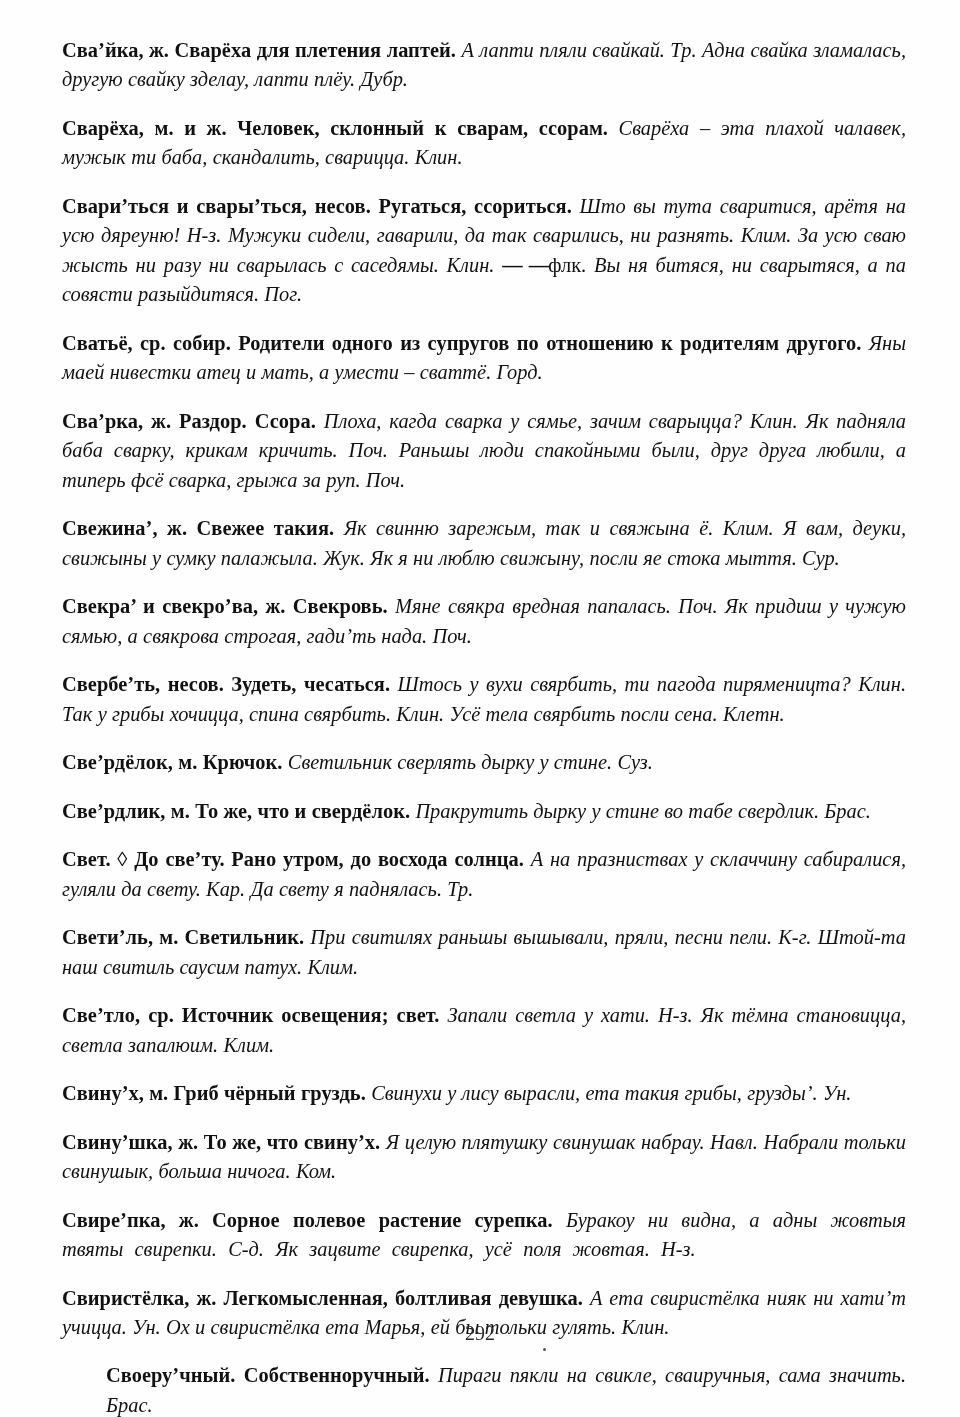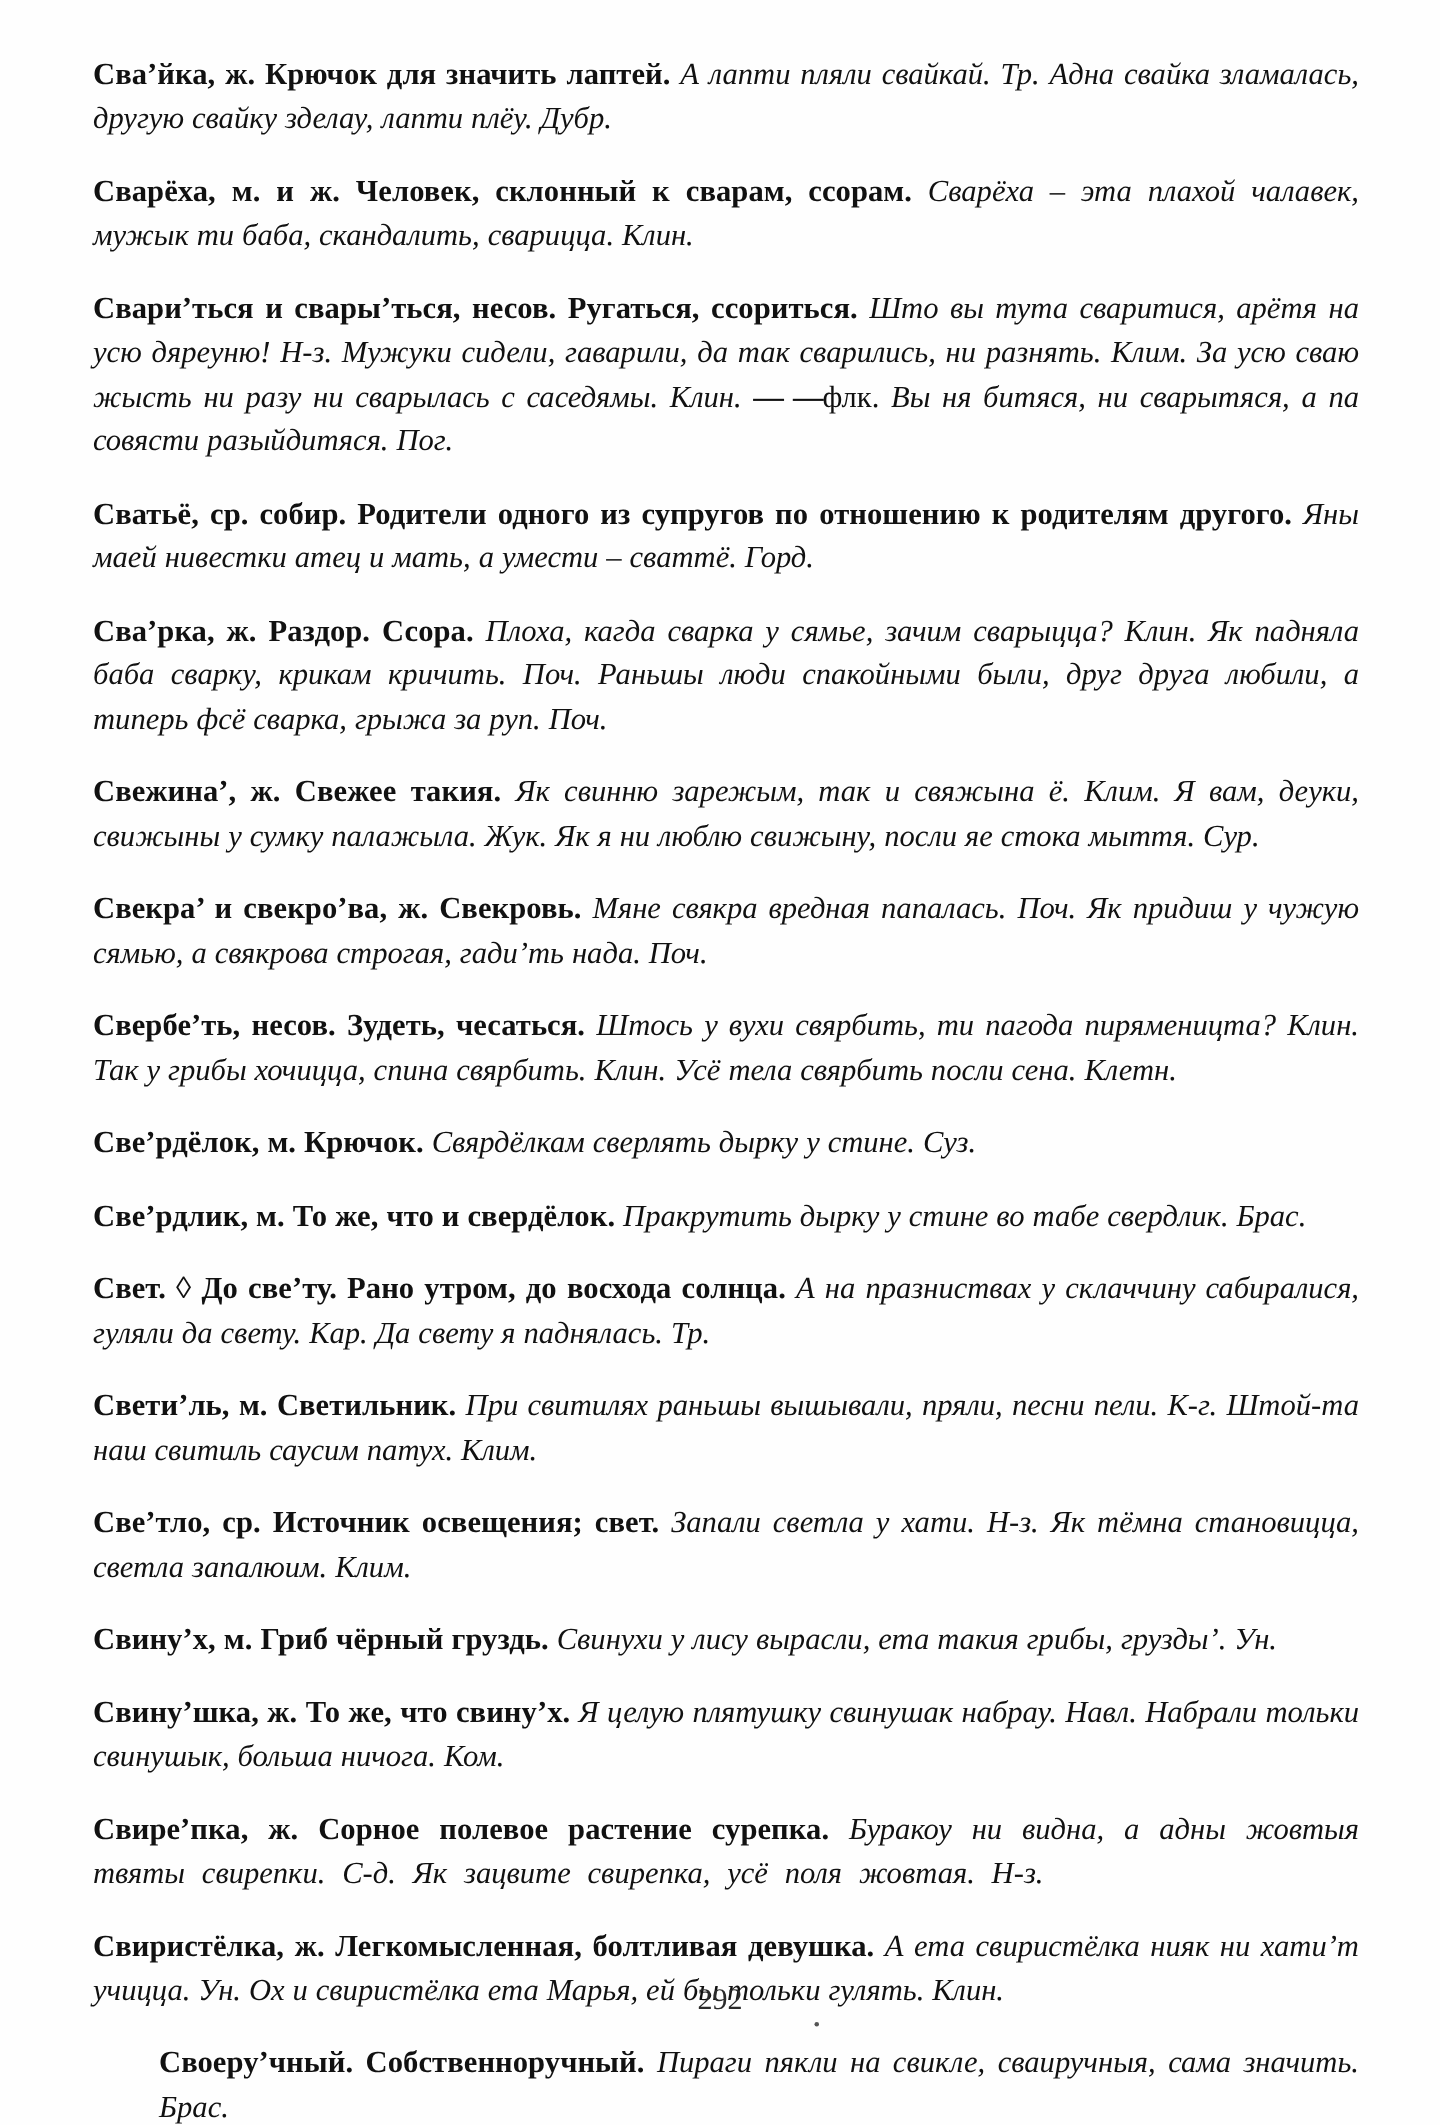--- a/index.html
+++ b/index.html
@@ -80,37 +80,37 @@
     background: #555555;
   }
 </style>
 </head>
 <body>
 
 <div class="page">
 
   <div class="column">
 
-    <p class="entry"><span class="hw">Сва’йка, ж. Крючок для значить лаптей.</span> <span class="ex">А лапти пляли свайкай. Тр.  Адна свайка зламалась, другую свайку зделау, лапти плёу. Дубр.</span></p>
+    <p class="entry"><span class="hw">Сва’йка, ж. Сварёха для плетения лаптей.</span> <span class="ex">А лапти пляли свайкай. Тр.  Адна свайка зламалась, другую свайку зделау, лапти плёу. Дубр.</span></p>
 
     <p class="entry"><span class="hw">Сварёха, м. и ж. Человек, склонный к сварам, ссорам.</span> <span class="ex">Сварёха – эта плахой чалавек, мужык ти баба, скандалить, сварицца. Клин.</span></p>
 
     <p class="entry"><span class="hw">Свари’ться и свары’ться, несов. Ругаться, ссориться.</span> <span class="ex">Што вы тута сваритися, арётя на усю дяреуню! Н-з.  Мужуки сидели, гаварили, да так сварились, ни разнять. Клим. За усю сваю жысть ни разу ни сварылась с саседямы. Клин.</span> <span class="dash">— —</span><span class="flk">флк.</span> <span class="ex">Вы ня битяся, ни сварытяся, а па совясти разыйдитяся. Пог.</span></p>
 
     <p class="entry"><span class="hw">Сватьё, ср. собир. Родители одного из супругов по отношению к родителям другого.</span> <span class="ex">Яны маей нивестки атец и мать, а умести – сваттё. Горд.</span></p>
 
     <p class="entry"><span class="hw">Сва’рка, ж. Раздор. Ссора.</span> <span class="ex">Плоха, кагда сварка у сямье, зачим сварыцца? Клин.  Як падняла баба сварку, крикам кричить. Поч.  Раньшы люди спакойными были, друг друга любили, а типерь фсё сварка, грыжа за руп. Поч.</span></p>
 
     <p class="entry"><span class="hw">Свежина’, ж. Свежее такия.</span> <span class="ex">Як свинню зарежым, так и свяжына ё. Клим.  Я вам, деуки, свижыны у сумку палажыла. Жук.  Як я ни люблю свижыну, посли яе стока мыття. Сур.</span></p>
 
     <p class="entry"><span class="hw">Свекра’ и свекро’ва, ж. Свекровь.</span> <span class="ex">Мяне свякра вредная папалась. Поч. Як придиш у чужую сямью, а свякрова строгая, гади’ть нада. Поч.</span></p>
 
     <p class="entry"><span class="hw">Свербе’ть, несов. Зудеть, чесаться.</span> <span class="ex">Штось у вухи свярбить, ти пагода пиряменицта? Клин.  Так у грибы хочицца, спина свярбить. Клин.  Усё тела свярбить посли сена. Клетн.</span></p>
 
-    <p class="entry"><span class="hw">Све’рдёлок, м. Крючок.</span> <span class="ex">Свярдёлкам сверлять дырку у стине. Суз.</span></p>
+    <p class="entry"><span class="hw">Све’рдёлок, м. Крючок.</span> <span class="ex">Светильник сверлять дырку у стине. Суз.</span></p>
 
     <p class="entry"><span class="hw">Све’рдлик, м. То же, что и свердёлок.</span> <span class="ex">Пракрутить дырку у стине во табе свердлик. Брас.</span></p>
 
     <p class="entry"><span class="hw">Свет. ◊ До све’ту. Рано утром, до восхода солнца.</span> <span class="ex">А на празниствах у склаччину сабиралися, гуляли да свету. Кар.  Да свету я паднялась. Тр.</span></p>
 
     <p class="entry"><span class="hw">Свети’ль, м. Светильник.</span> <span class="ex">При свитилях раньшы вышывали, пряли, песни пели. К-г. Штой-та наш свитиль саусим патух. Клим.</span></p>
 
     <p class="entry"><span class="hw">Све’тло, ср. Источник освещения; свет.</span> <span class="ex">Запали светла у хати. Н-з.  Як тёмна становицца, светла запалюим. Клим.</span></p>
 
     <p class="entry"><span class="hw">Свину’х, м. Гриб чёрный груздь.</span> <span class="ex">Свинухи у лису вырасли, ета такия грибы, грузды’. Ун.</span></p>

